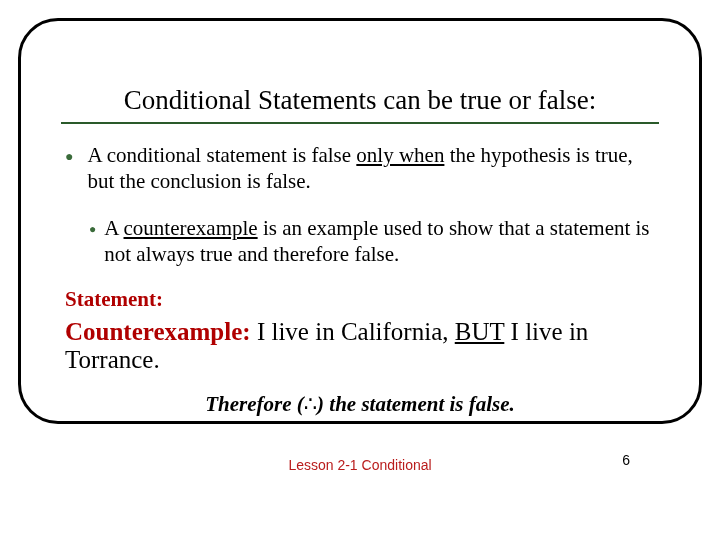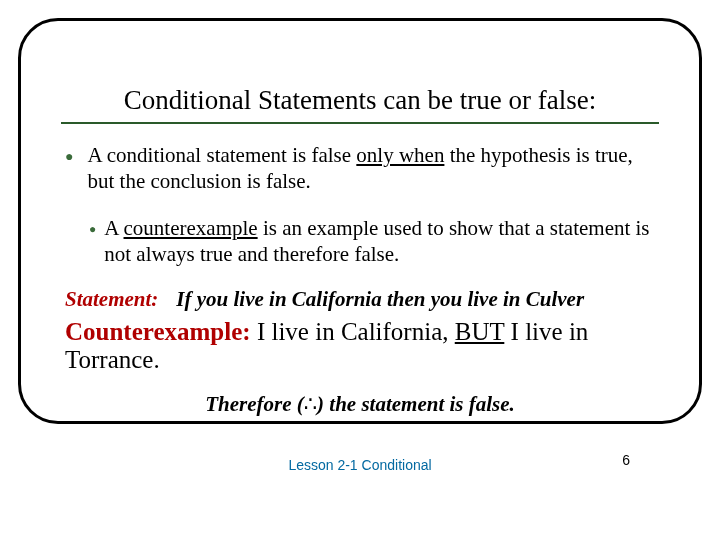--- a/index.html
+++ b/index.html
@@ -6,33 +6,33 @@
   html, body { width: 720px; height: 540px; background: #fff; font-family: "Times New Roman", Times, serif; color: #000; }
   .slide { position: relative; width: 720px; height: 484px; }
   .frame { position: absolute; left: 18px; top: 18px; right: 18px; bottom: 60px; border: 3px solid #000; border-radius: 40px; padding: 36px 34px 20px 34px; }
   .title { font-size: 27px; text-align: center; margin-top: 28px; margin-bottom: 6px; }
   .title-underline { border-bottom: 2px solid #2a5a2a; margin: 0 6px 18px 6px; }
   .bullet1 { display: flex; font-size: 21px; line-height: 1.25; margin: 0 10px 20px 10px; }
   .bullet1 .dot { color: #3a6b3a; font-size: 14px; margin-right: 14px; margin-top: 6px; }
   .bullet2 { display: flex; font-size: 21px; line-height: 1.25; margin: 0 10px 20px 34px; }
   .bullet2 .dot { color: #3a6b3a; font-size: 12px; margin-right: 8px; margin-top: 7px; }
   .uw { text-decoration: underline; }
-  .stmt-block { font-size: 21px; line-height: 1.2; margin: 11px 10px 6px 10px; position: relative; font-style: italic; }
+  .stmt-block { font-size: 21px; line-height: 1.2; margin: 11px 10px 6px 10px; position: relative; }
   .red { color: #b00000; }
   .stmt-label { font-weight: bold; }
   .stmt-row { display: flex; }
   .stmt-indent { margin-left: 110px; font-weight: bold; }
   .q-row { display: flex; justify-content: space-between; align-items: baseline; margin: 0 10px 10px 10px; font-size: 21px; }
   .q-text { font-weight: bold; margin-left: 100px; margin-top: -4px; }
   .yes { font-weight: bold; margin-right: 60px; margin-top: -12px; }
   .counter-line { font-size: 25px; margin: 6px 10px 10px 10px; }
   .counter-label { font-weight: bold; }
   .therefore { font-size: 21px; font-weight: bold; font-style: italic; text-align: center; margin-top: 18px; }
   .therefore .sym { font-style: normal; font-weight: normal; }
-  .footer { position: absolute; left: 0; right: 0; bottom: 10px; font-family: Arial, sans-serif; font-size: 14px; color: #0369a1; }
+  .footer { position: absolute; left: 0; right: 0; bottom: 10px; font-family: Arial, sans-serif; font-size: 14px; color: #b91c1c; }
   .footer-title { text-align: center; line-height: 1.2; }
   .footer-num { position: absolute; right: 90px; bottom: 16px; font-family: Arial, sans-serif; font-size: 14px; }
 </style>
 </head>
 <body>
 
 <div class="slide">
   <div class="frame">
 
     <div class="title">Conditional Statements can be true or false:</div>
@@ -49,21 +49,20 @@
       <span class="dot">●</span>
       <span>
         <span>A </span><span class="uw">counterexample</span><span> is an example used to show that a statement is not always true and therefore false.</span>
       </span>
     </div>
 
     <div class="stmt-block">
       <div class="stmt-row">
         <span class="red stmt-label">Statement:</span>
         <span style="width:18px"></span>
-        <span style="font-weight:bold">If you live in California then you live in Culver</span>
       </div>
     </div>
 
 
     <div class="counter-line">
       <span class="red counter-label">Counterexample:</span><span> I live in California, </span><span class="uw">BUT</span><span> I live in Torrance.</span>
     </div>
 
     <div class="therefore">
       <span>Therefore (</span><span class="sym">∴</span><span>) the statement is false.</span>

